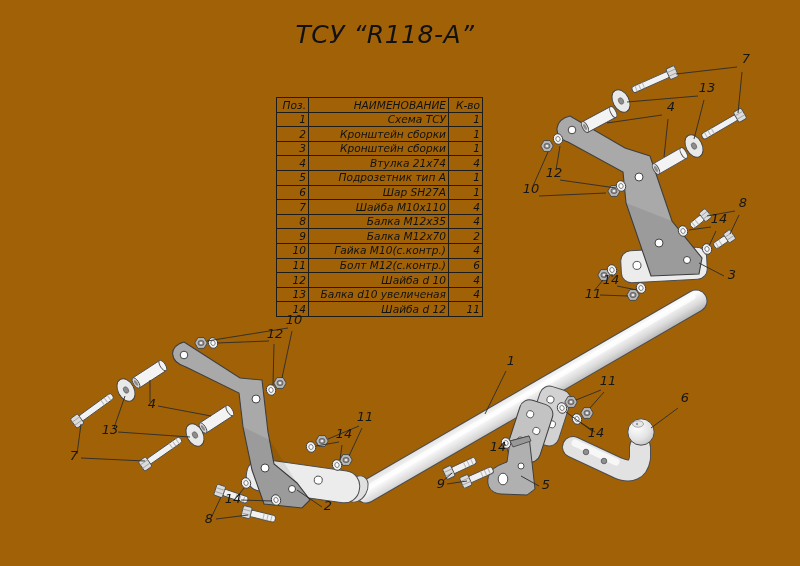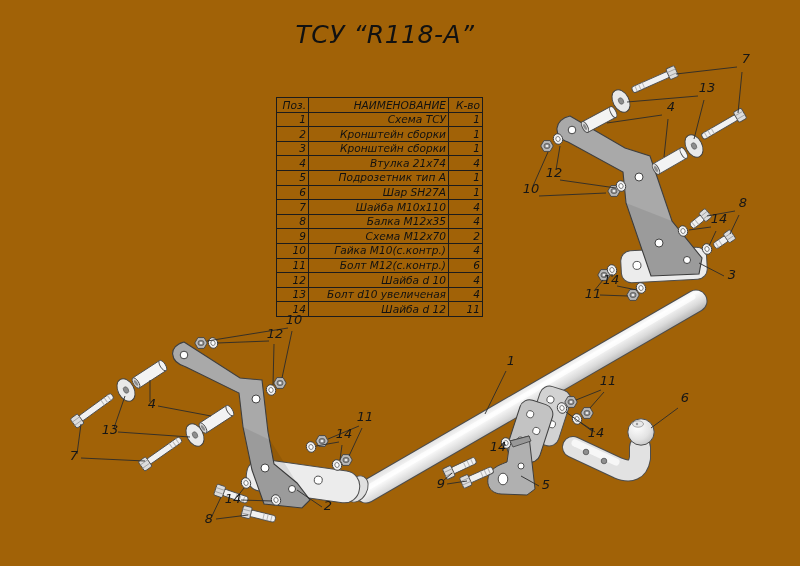--- a/index.html
+++ b/index.html
@@ -76,41 +76,41 @@
           <td>Шайба М10х110</td>
           <td>4</td>
         </tr>
         <tr>
           <td>8</td>
           <td>Балка М12х35</td>
           <td>4</td>
         </tr>
         <tr>
           <td>9</td>
-          <td>Схема М12х70</td>
+          <td>Балка М12х70</td>
           <td>2</td>
         </tr>
         <tr>
           <td>10</td>
           <td>Гайка М10(с.контр.)</td>
           <td>4</td>
         </tr>
         <tr>
           <td>11</td>
           <td>Болт М12(с.контр.)</td>
           <td>6</td>
         </tr>
         <tr>
           <td>12</td>
           <td>Шайба d 10</td>
           <td>4</td>
         </tr>
         <tr>
           <td>13</td>
-          <td>Болт d10 увеличеная</td>
+          <td>Балка d10 увеличеная</td>
           <td>4</td>
         </tr>
         <tr>
           <td>14</td>
           <td>Шайба d 12</td>
           <td>11</td>
         </tr>
       </tbody>
   </table>
 

